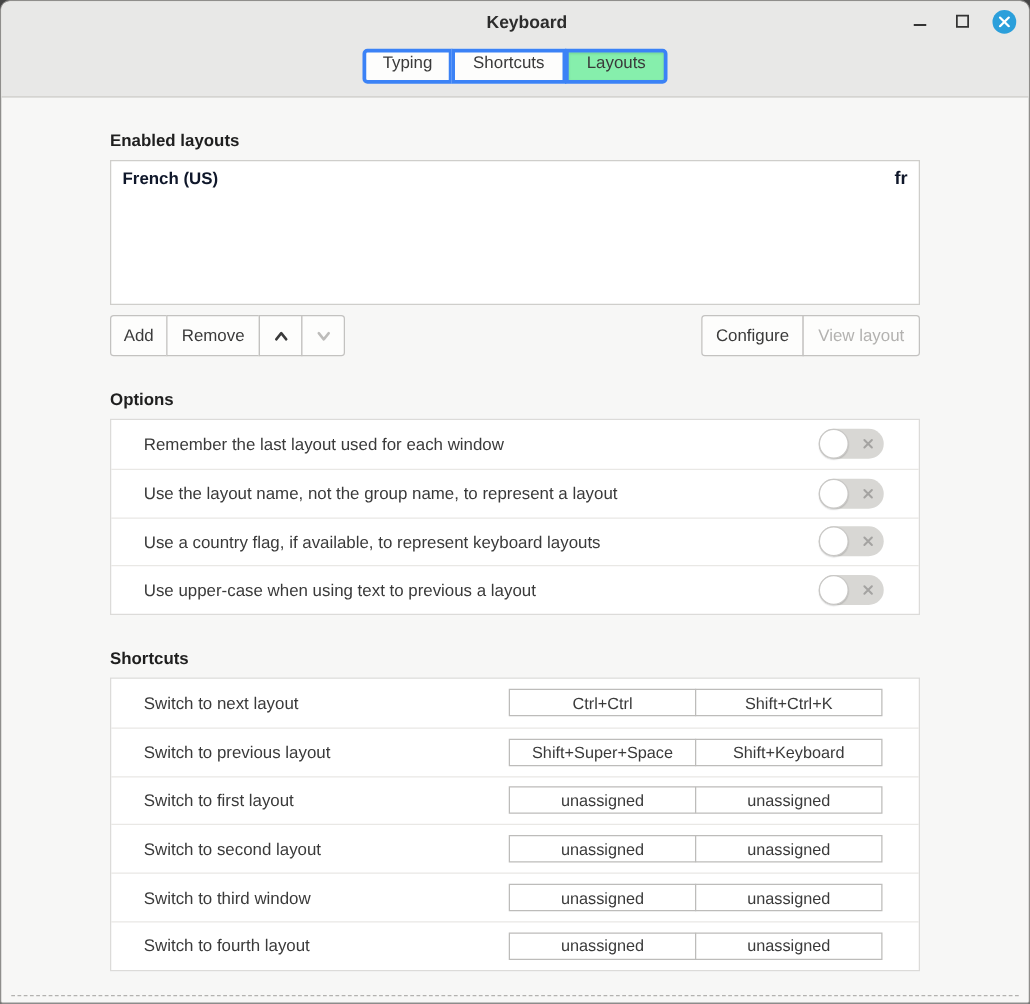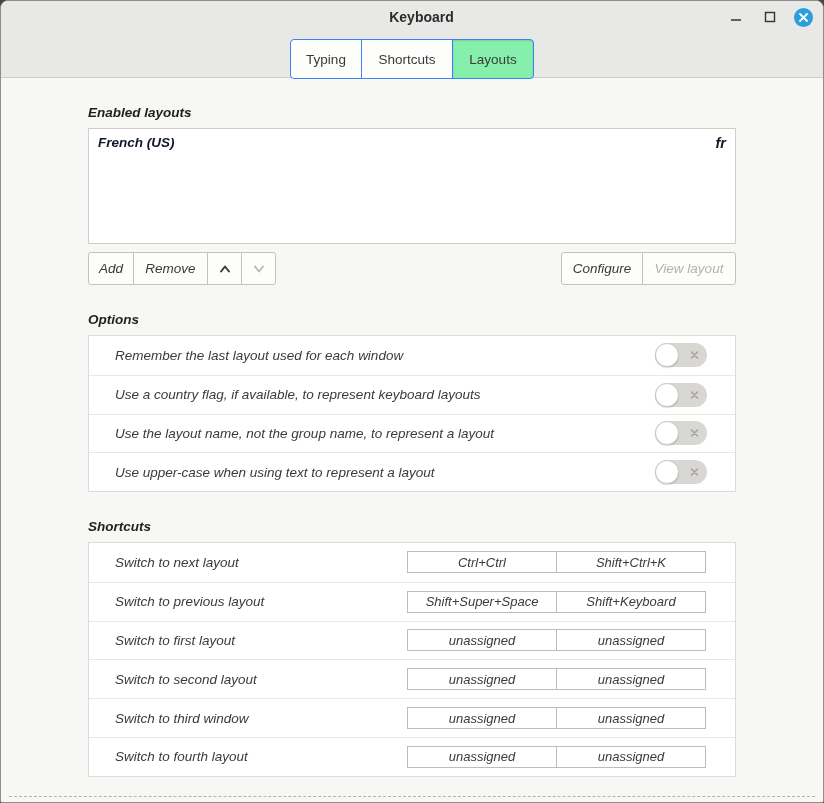--- a/index.html
+++ b/index.html
@@ -31,32 +31,32 @@
   
   .header{background:var(--header-bg);border-bottom:1px solid #cecdca;}
   .titlebar{position:relative;height:32px;display:flex;align-items:center;justify-content:center;margin-left:19px;}
   .titlebar .title{font-size:14px;font-weight:600;color:#2c2c2c;}
   .win-controls{position:absolute;right:10px;top:0;height:32px;display:flex;align-items:center;gap:14px;}
   .wc-btn{display:flex;align-items:center;justify-content:center;width:20px;height:20px;cursor:default;}
   .close-btn{width:19px;height:19px;border-radius:50%;background:var(--accent);}
   .tabstrip{height:44px;display:flex;justify-content:center;}
   .tabs{display:flex;margin-top:6px;height:32px;}
   .tab{
-    height:40px;display:flex;align-items:center;justify-content:center;
-    background:#fdfdfc;border:1px solid #3b82f6;font-size:13.5px;color:#3a3a3a;
+    height:28px;display:flex;justify-content:center;
+    background:#fdfdfc;border:3px solid #3b82f6;font-size:13.5px;color:#3a3a3a;
     margin-left:-1px;cursor:pointer;
   }
   .tab:first-child{border-radius:4px 0 0 4px;margin-left:0;}
   .tab:last-child{border-radius:0 4px 4px 0;}
   .tab.active{background:#86efac;box-shadow:inset 0 1px 2px rgba(0,0,0,.12);}
   .tab-typing{width:72px;}
   .tab-shortcuts{width:92px;}
   .tab-layouts{width:82px;}
   
-  .content{padding:0 87px;font-style:italic;}
+  .content{padding:0 87px;}
   .section-heading{font-size:13.5px;line-height:17px;font-weight:700;color:var(--text-strong);margin:26px 0 7px;}
   .section-heading.first{margin-top:26px;}
   
   .layout-list{background:#fff;border:1px solid #cfcecb;height:116px;}
   .layout-row{
     height:27.5px;display:flex;align-items:center;
     padding:0 9px;font-size:13.5px;font-weight:700;color:#0f172a;cursor:pointer;
   }
   .layout-row .lname{flex:1;}
   .layout-row .lind{font-size:14.5px;font-weight:700;}
@@ -192,52 +192,52 @@
         <div class="toggle">
           <span class="offx">
               <svg width="9" height="9" viewBox="0 0 9 9">
                 <path d="M1.5 1.5 L7.5 7.5 M7.5 1.5 L1.5 7.5" stroke="#a4a3a1" stroke-width="1.6" stroke-linecap="round"></path>
               </svg>
             </span>
           <span class="knob"></span>
         </div>
       </div>
       <div class="group-row option-row">
+        <span class="olabel">Use the layout name, not the group name, to represent a layout</span>
+        <div class="toggle">
+          <span class="offx">
+              <svg width="9" height="9" viewBox="0 0 9 9">
+                <path d="M1.5 1.5 L7.5 7.5 M7.5 1.5 L1.5 7.5" stroke="#a4a3a1" stroke-width="1.6" stroke-linecap="round"></path>
+              </svg>
+            </span>
+          <span class="knob"></span>
+        </div>
+      </div>
+      <div class="group-row option-row">
         <span class="olabel">Use a country flag, if available, to represent keyboard layouts</span>
         <div class="toggle">
           <span class="offx">
               <svg width="9" height="9" viewBox="0 0 9 9">
                 <path d="M1.5 1.5 L7.5 7.5 M7.5 1.5 L1.5 7.5" stroke="#a4a3a1" stroke-width="1.6" stroke-linecap="round"></path>
               </svg>
             </span>
           <span class="knob"></span>
         </div>
       </div>
       <div class="group-row option-row">
-        <span class="olabel">Use the layout name, not the group name, to represent a layout</span>
+        <span class="olabel">Use upper-case when using text to previous a layout</span>
         <div class="toggle">
           <span class="offx">
               <svg width="9" height="9" viewBox="0 0 9 9">
                 <path d="M1.5 1.5 L7.5 7.5 M7.5 1.5 L1.5 7.5" stroke="#a4a3a1" stroke-width="1.6" stroke-linecap="round"></path>
               </svg>
             </span>
           <span class="knob"></span>
         </div>
       </div>
-      <div class="group-row option-row">
-        <span class="olabel">Use upper-case when using text to represent a layout</span>
-        <div class="toggle">
-          <span class="offx">
-              <svg width="9" height="9" viewBox="0 0 9 9">
-                <path d="M1.5 1.5 L7.5 7.5 M7.5 1.5 L1.5 7.5" stroke="#a4a3a1" stroke-width="1.6" stroke-linecap="round"></path>
-              </svg>
-            </span>
-          <span class="knob"></span>
-        </div>
-      </div>
     </div>
 
     <div class="section-heading">Shortcuts</div>
 
     <div class="group-box">
       <div class="group-row shortcut-row">
         <span class="slabel">Switch to next layout</span>
         <div class="kb-btn kb-first">
             <span>Ctrl+Ctrl</span>
           </div>

